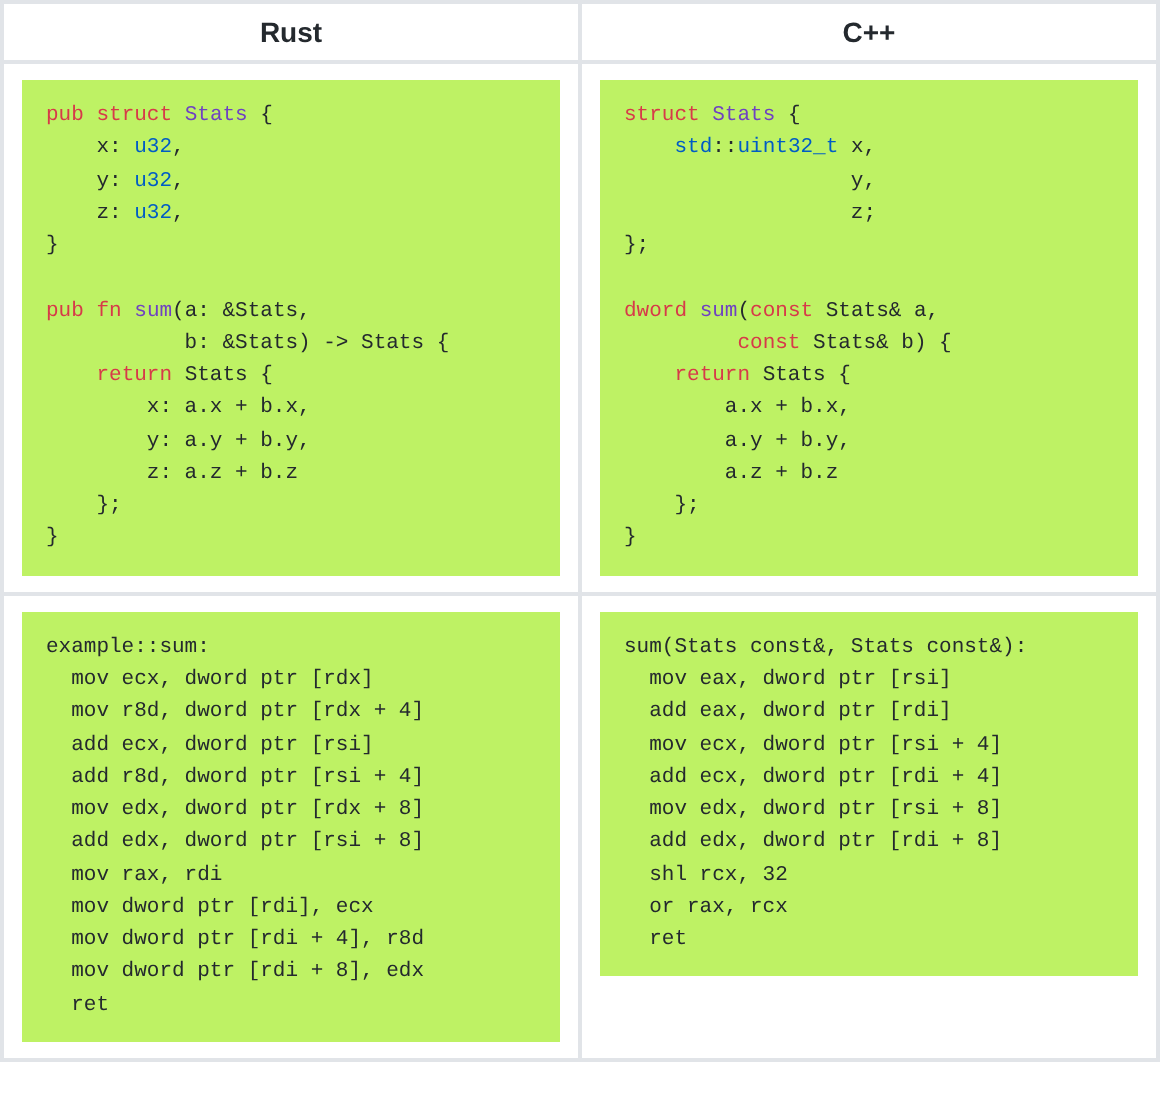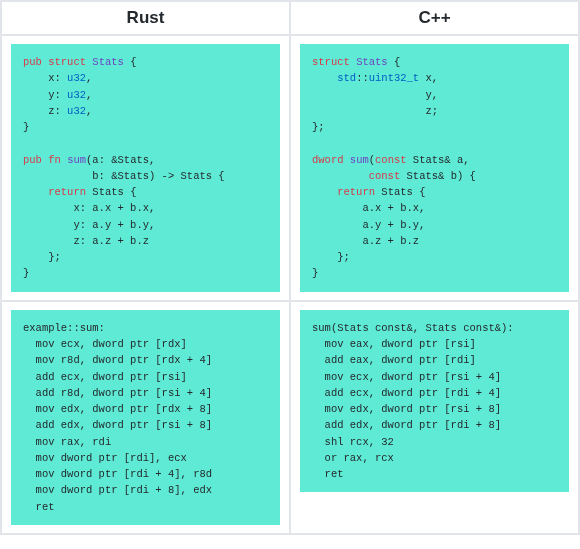--- a/index.html
+++ b/index.html
@@ -17,28 +17,28 @@
     display: grid;
     grid-template-columns: 1fr 1fr;
   }
   .cell {
     border: 1px solid #e1e4e8;
     padding: 8px 9px;
   }
   .cell.header {
     text-align: center;
     font-weight: 600;
-    font-size: 17px;
+    font-size: 14px;
     padding: 6px 9px;
     color: #24292e;
   }
   pre.code {
     margin: 0;
     padding: 10px 12px;
-    background: #5eead4;
+    background: #bef264;
     border: 0;
     font-family: SFMono-Regular, Consolas, "Liberation Mono", Menlo, monospace;
     font-size: 10.5px;
     line-height: 1.55;
     white-space: pre;
     overflow: hidden;
     color: #24292e;
   }
   
   .k  { color: #d73a49; } 

